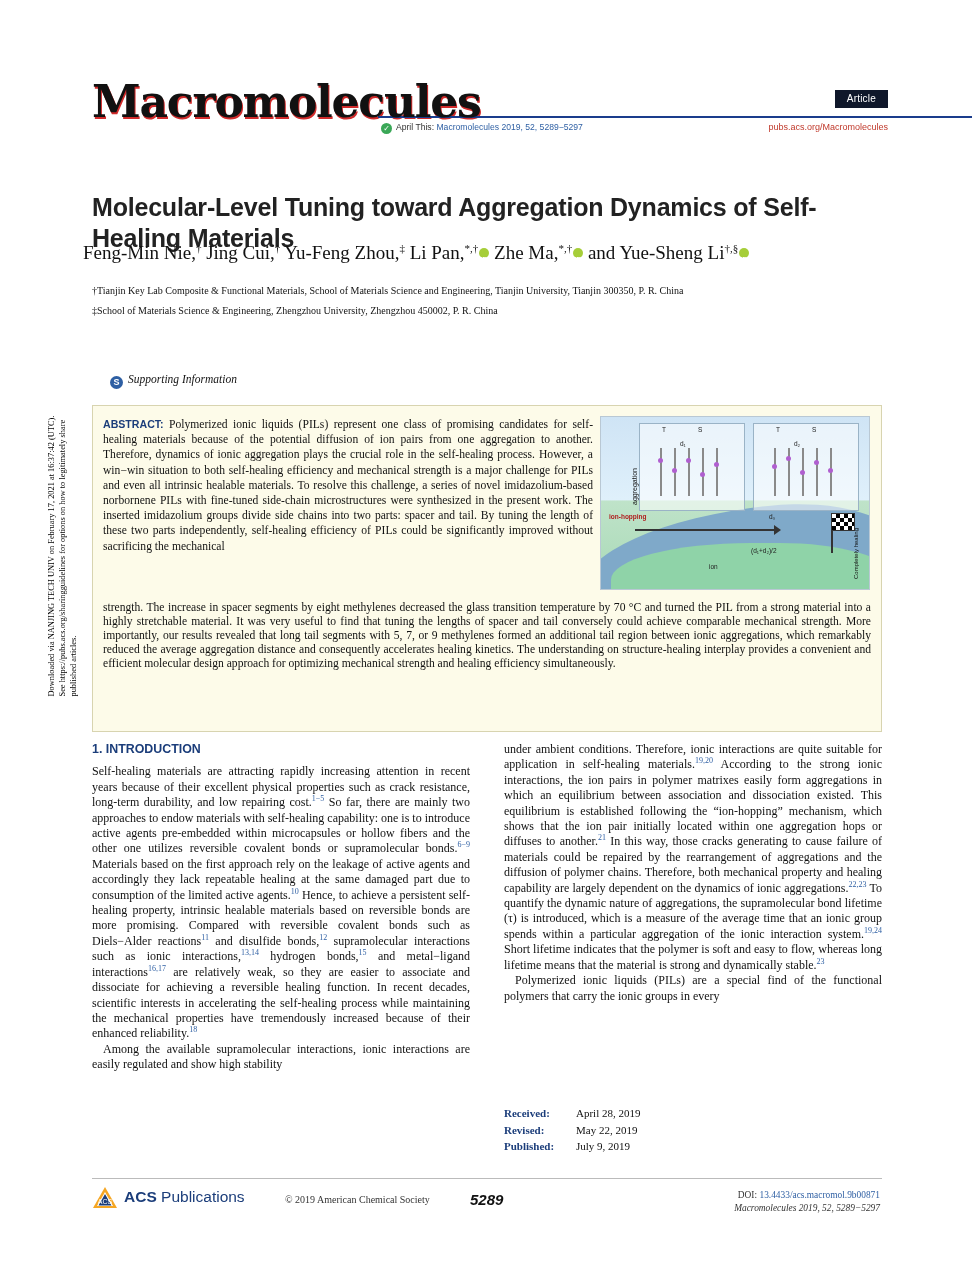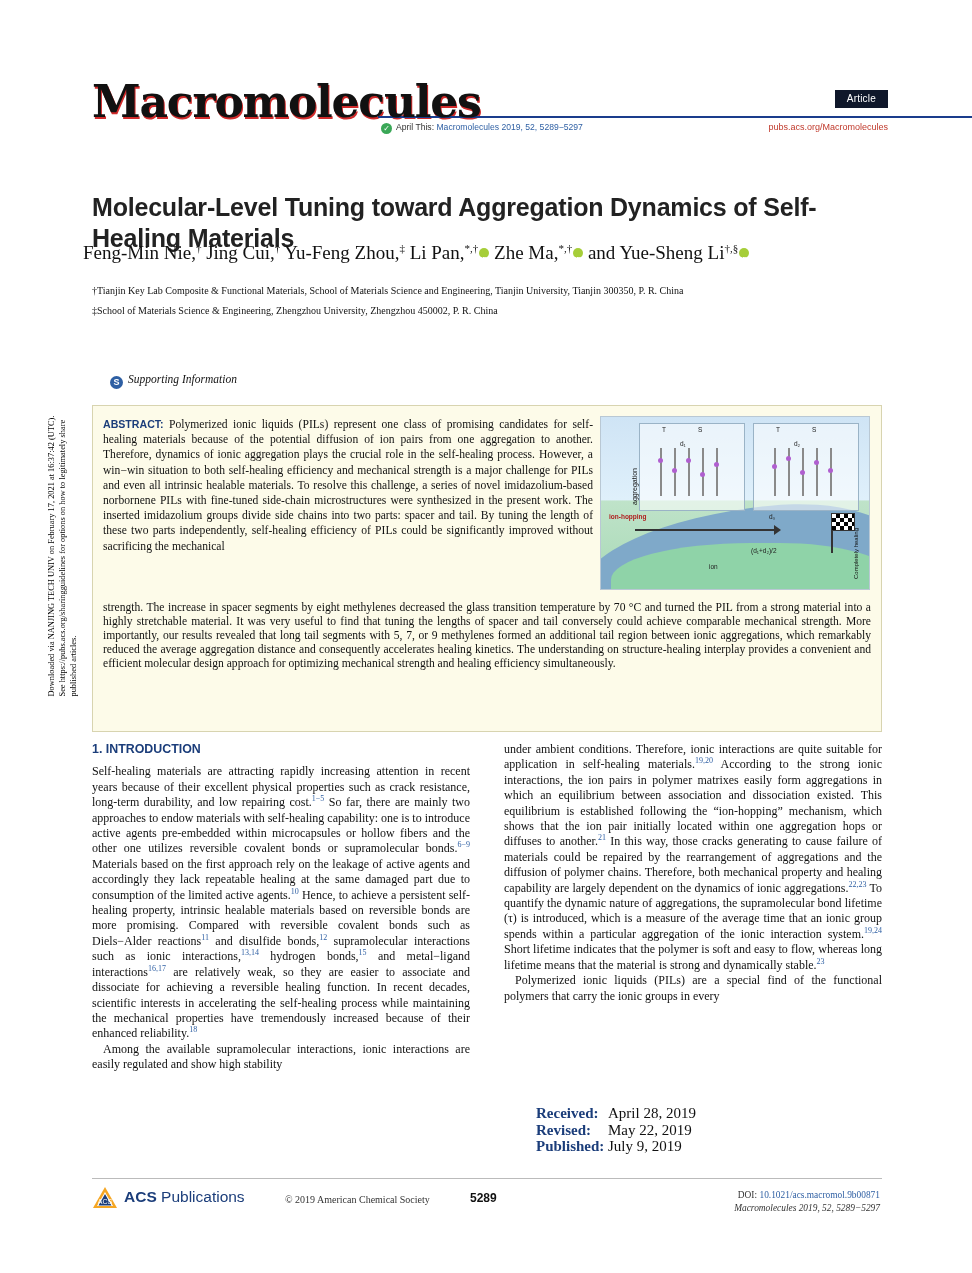--- a/index.html
+++ b/index.html
@@ -369,24 +369,23 @@
   sup { font-size: 8px; line-height: 0; }
   .ref { color: #2e5fa3; }
 
   
   .received {
     position: absolute;
     left: 504px;
     top: 1105px;
     width: 378px;
     font-family: "Liberation Serif", serif;
-    font-size: 15px;
+    font-size: 11px;
     line-height: 16.5px;
     color: #1b3d7a;
-    margin-left: 32px;
   }
   .received .lbl {
     font-weight: bold;
     color: #1b3d7a;
     display: inline-block;
     width: 72px;
   }
   .received .val { color: #111; }
 
   
@@ -426,23 +425,24 @@
     top: 1194px;
     font-family: "Liberation Serif", serif;
     font-size: 10px;
     color: #333;
   }
   .page-num {
     position: absolute;
     left: 470px;
     top: 1191px;
     font-family: "Liberation Sans", sans-serif;
-    font-size: 12px;
-    font-weight: bold;
-    color: #111;
+    font-size: 15px;
+    font-weight: bold;
+    color: #111;
+    font-style: italic;
   }
   .doi {
     position: absolute;
     right: 92px;
     top: 1189px;
     text-align: right;
     font-family: "Liberation Serif", serif;
     font-size: 9.4px;
     line-height: 13px;
     color: #333;
@@ -568,17 +568,17 @@
       <polygon points="13,1 25,22 1,22" fill="#f5a623"></polygon>
       <polygon points="13,6 21,20 5,20" fill="#fff"></polygon>
       <polygon points="13,8 19.5,19.5 6.5,19.5" fill="#1b3d7a"></polygon>
       <text x="13" y="18" font-size="7" fill="#fff" text-anchor="middle" font-family="Liberation Sans, sans-serif">ACS</text>
     </svg>
     <div class="acs-text"><span>ACS</span> <span class="light">Publications</span></div>
   </div>
   <div class="copyright">© 2019 American Chemical Society</div>
   <div class="page-num">5289</div>
   <div class="doi">
-    <div><span>DOI:</span> <a href="#">10.1021/acs.macromol.9b00871</a></div>
+    <div><span>DOI:</span> <a href="#">13.4433/acs.macromol.9b00871</a></div>
     <div class="ital">Macromolecules 2019, 52, 5289−5297</div>
   </div>
 
 </div>
 
 </body></html>

